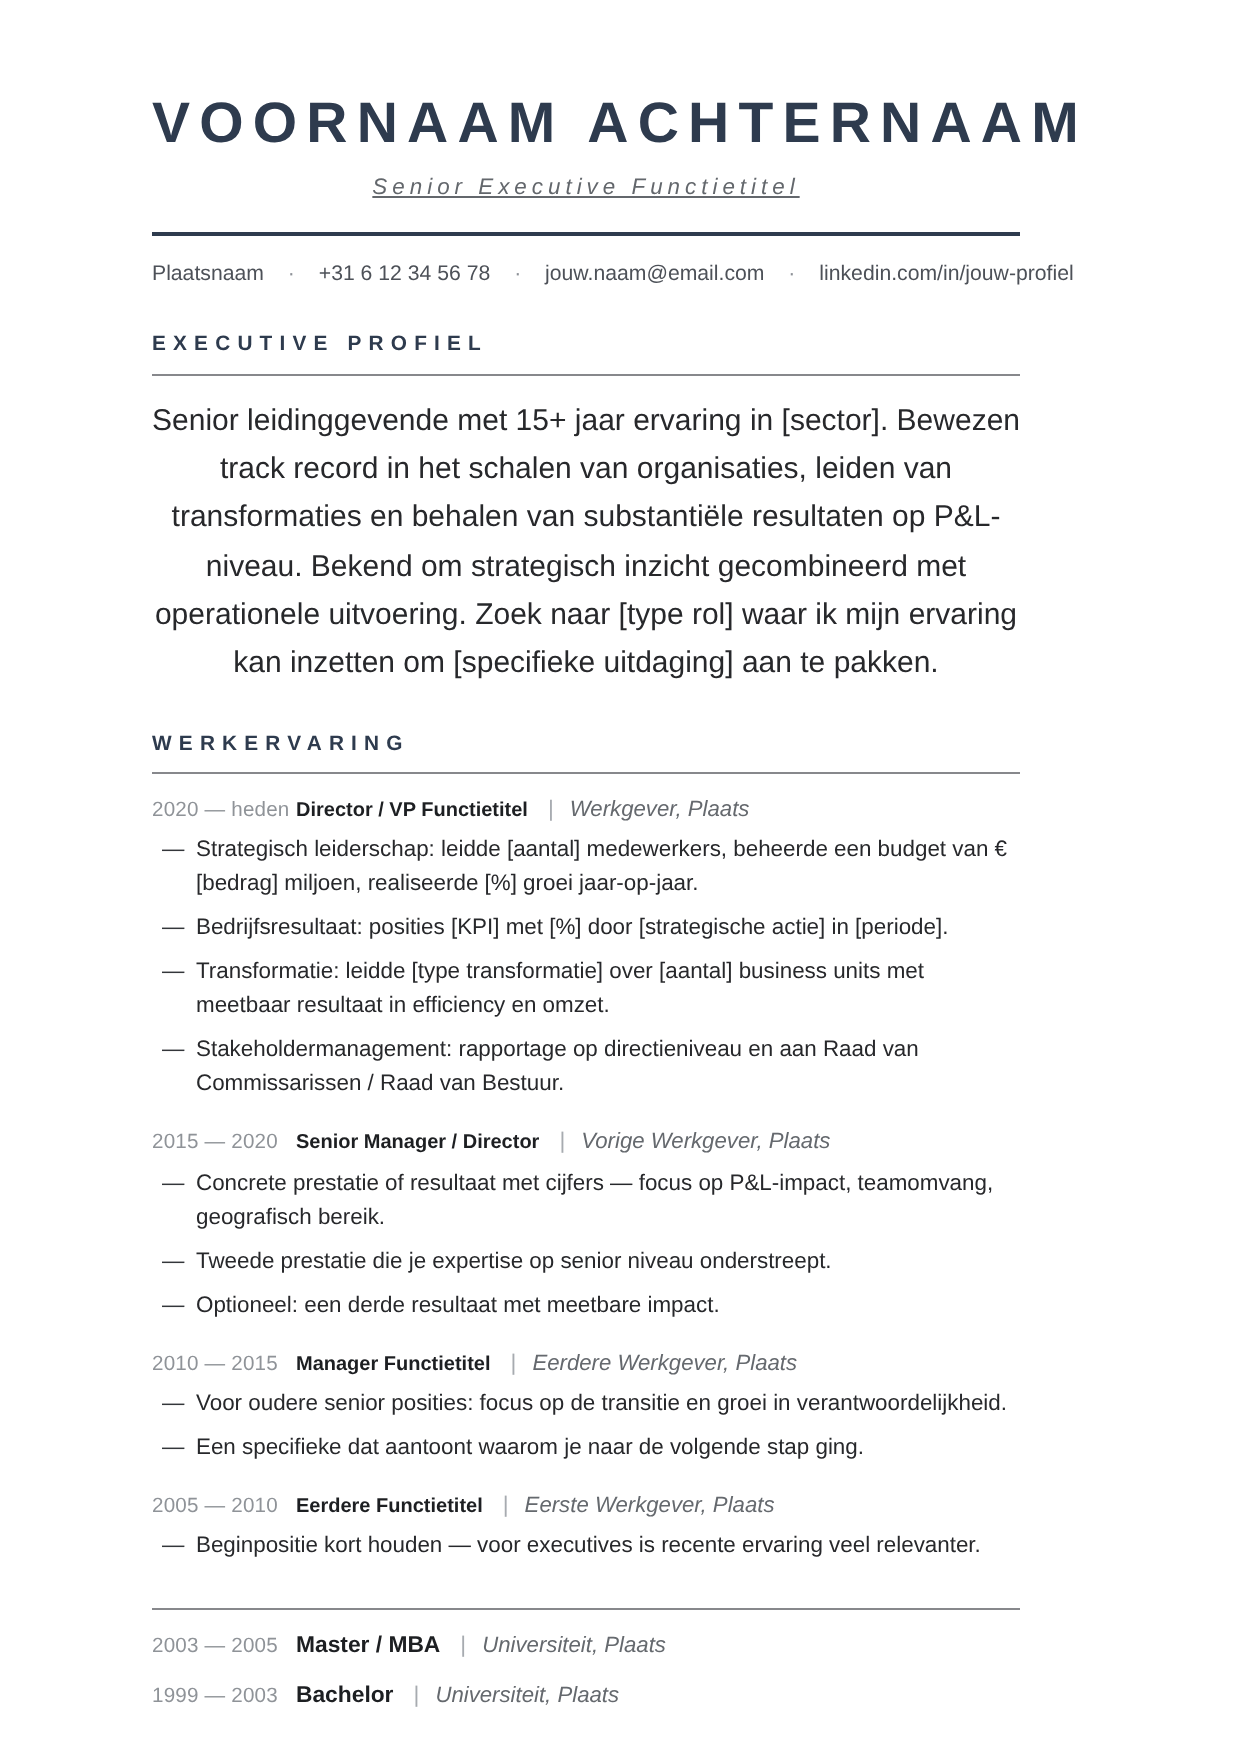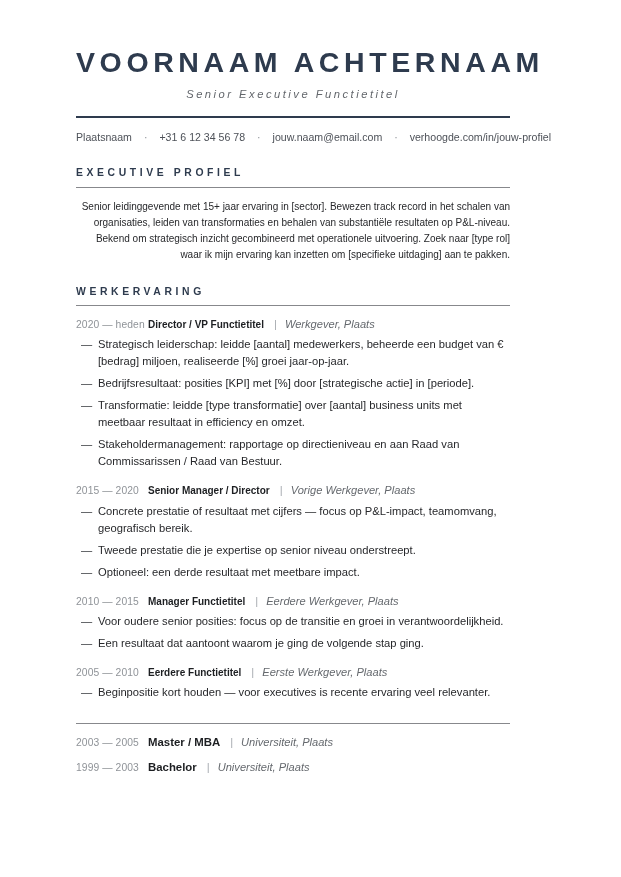--- a/index.html
+++ b/index.html
@@ -38,20 +38,21 @@
     margin: 0;
     white-space: nowrap;
   }
   .cv-subtitle {
     font-size: 11.2px;
     font-style: italic;
     letter-spacing: 2.5px;
     color: #63676c;
     margin: 8px 0 0 0;
     line-height: 1.2;
+    text-decoration: underline;
   }
   .header-rule {
     height: 2.4px;
     background: #2e3b4e;
     margin: 15px 0 0 0;
   }
   .contact-line {
     margin-top: 12px;
     font-size: 10.6px;
     color: #4d5158;
@@ -79,24 +80,24 @@
     margin: 0;
   }
   .section-rule {
     height: 1px;
     background: #87888c;
     margin-top: 7px;
   }
 
   .summary {
     margin-top: 11px;
-    font-size: 10px;
+    font-size: 15px;
     line-height: 1.62;
     color: #27282b;
-    text-align: right;
+    text-align: center;
   }
 
   
   .entry {
     margin-top: 13px;
   }
   .entry:first-child {
     margin-top: 11px;
   }
   .entry-head {
@@ -173,21 +174,21 @@
     <h1 class="cv-name">VOORNAAM ACHTERNAAM</h1>
     <div class="cv-subtitle">Senior Executive Functietitel</div>
     <div class="header-rule"></div>
     <div class="contact-line">
       <span>Plaatsnaam</span>
       <span class="contact-sep">·</span>
       <span>+31 6 12 34 56 78</span>
       <span class="contact-sep">·</span>
       <span>jouw.naam@email.com</span>
       <span class="contact-sep">·</span>
-      <span>verhoogde.com/in/jouw-profiel</span>
+      <span>linkedin.com/in/jouw-profiel</span>
     </div>
   </div>
 
   <div class="section">
     <div class="section-title">EXECUTIVE PROFIEL</div>
     <div class="section-rule"></div>
     <p class="summary">Senior leidinggevende met 15+ jaar ervaring in [sector]. Bewezen track record in het schalen van organisaties, leiden van transformaties en behalen van substantiële resultaten op P&amp;L-niveau. Bekend om strategisch inzicht gecombineerd met operationele uitvoering. Zoek naar [type rol] waar ik mijn ervaring kan inzetten om [specifieke uitdaging] aan te pakken.</p>
   </div>
 
   <div class="section">
@@ -223,21 +224,21 @@
         </div>
         <div class="entry">
           <div class="entry-head">
             <span class="entry-dates">2010 — 2015</span>
             <span class="entry-role">Manager Functietitel</span>
             <span class="entry-pipe">|</span>
             <span class="entry-org">Eerdere Werkgever, Plaats</span>
           </div>
           <ul class="bullets">
             <li class="bullet"><span class="bullet-dash">—</span><span>Voor oudere senior posities: focus op de transitie en groei in verantwoordelijkheid.</span></li>
-            <li class="bullet"><span class="bullet-dash">—</span><span>Een resultaat dat aantoont waarom je ging de volgende stap ging.</span></li>
+            <li class="bullet"><span class="bullet-dash">—</span><span>Een specifieke dat aantoont waarom je naar de volgende stap ging.</span></li>
           </ul>
         </div>
         <div class="entry">
           <div class="entry-head">
             <span class="entry-dates">2005 — 2010</span>
             <span class="entry-role">Eerdere Functietitel</span>
             <span class="entry-pipe">|</span>
             <span class="entry-org">Eerste Werkgever, Plaats</span>
           </div>
           <ul class="bullets">

